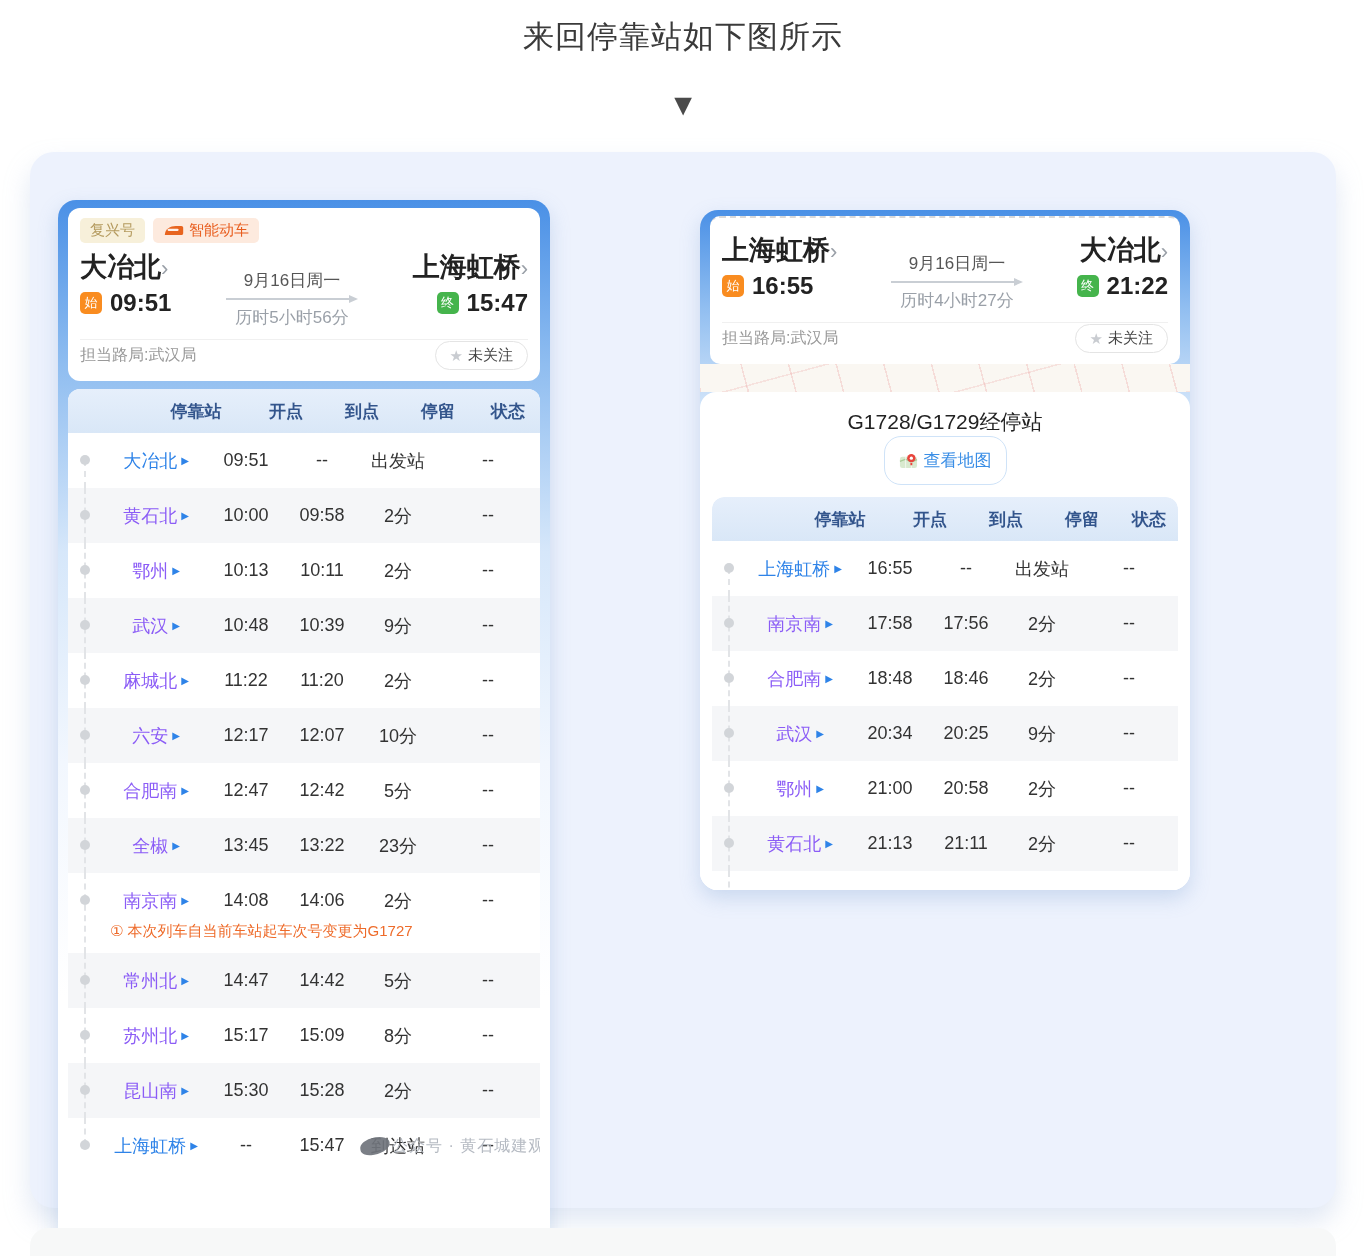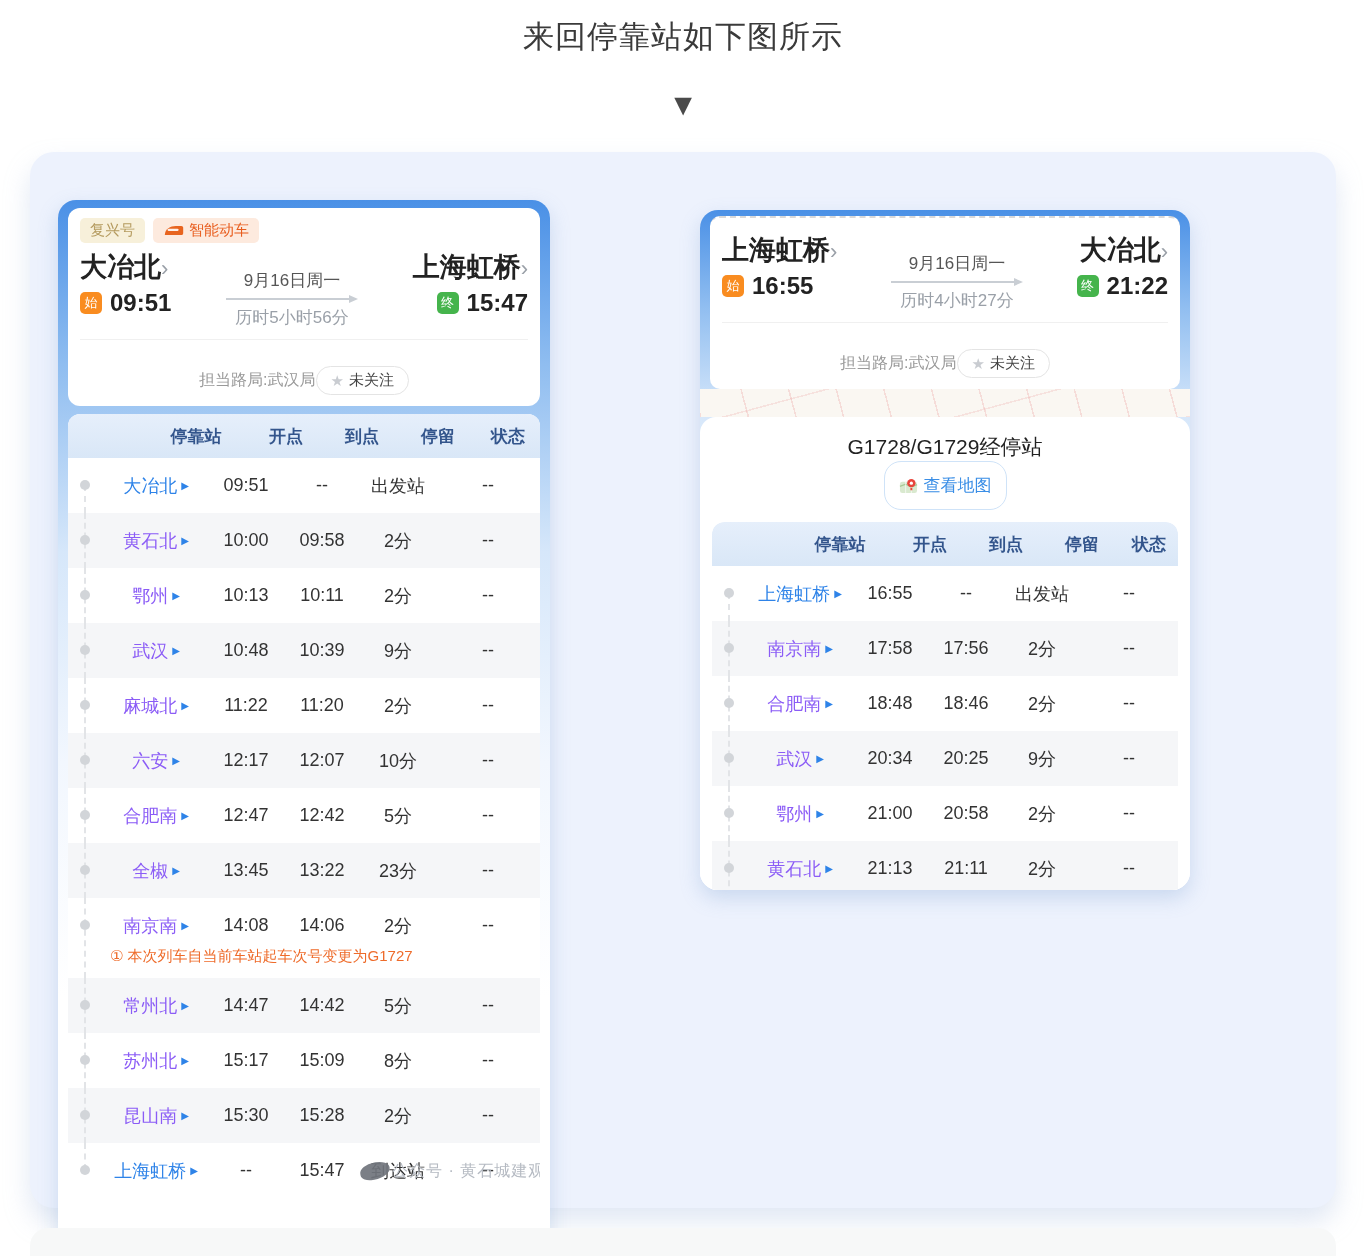--- a/index.html
+++ b/index.html
@@ -43,22 +43,22 @@
     display:flex;align-items:center;justify-content:center;}
   .tag.start{background:#f98c20;}
   .tag.end{background:#45b44c;}
   .mid-block{display:flex;flex-direction:column;align-items:center;margin-top:16px;}
   .mid-date{font-size:17px;color:#555;}
   .mid-arrow{width:132px;height:8px;position:relative;margin:3px 0;}
   .mid-arrow::before{content:"";position:absolute;left:0;right:8px;top:3px;height:1.5px;background:#c9ced4;}
   .mid-arrow::after{content:"";position:absolute;right:0;top:0;border-left:9px solid #c9ced4;
     border-top:4px solid transparent;border-bottom:4px solid transparent;}
   .mid-dur{font-size:17px;color:#9aa0a8;}
-  .carrier-row{border-top:1px solid #f0f0f0;display:flex;justify-content:center;
-    align-items:center;padding:26px 0 11px 0;}
+  .carrier-row{border-top:1px solid #f0f0f0;display:flex;justify-content:space-between;
+    align-items:center;padding:1px 0 11px 0;}
   .carrier{font-size:16px;color:#999;}
   .follow-pill{display:flex;align-items:center;gap:5px;border:1px solid #e4e4e4;border-radius:16px;
     padding:4px 14px;font-size:15px;color:#444;background:#fff;}
   .follow-pill .star{color:#c9ccd1;font-size:15px;}
   
   .map-strip{height:28px;margin:0;background:
     repeating-linear-gradient(75deg,rgba(233,150,150,.28) 0 1.5px,transparent 1.5px 46px),
     repeating-linear-gradient(-15deg,rgba(233,150,150,.22) 0 1.5px,transparent 1.5px 60px),
     #faf7f2;}
   

